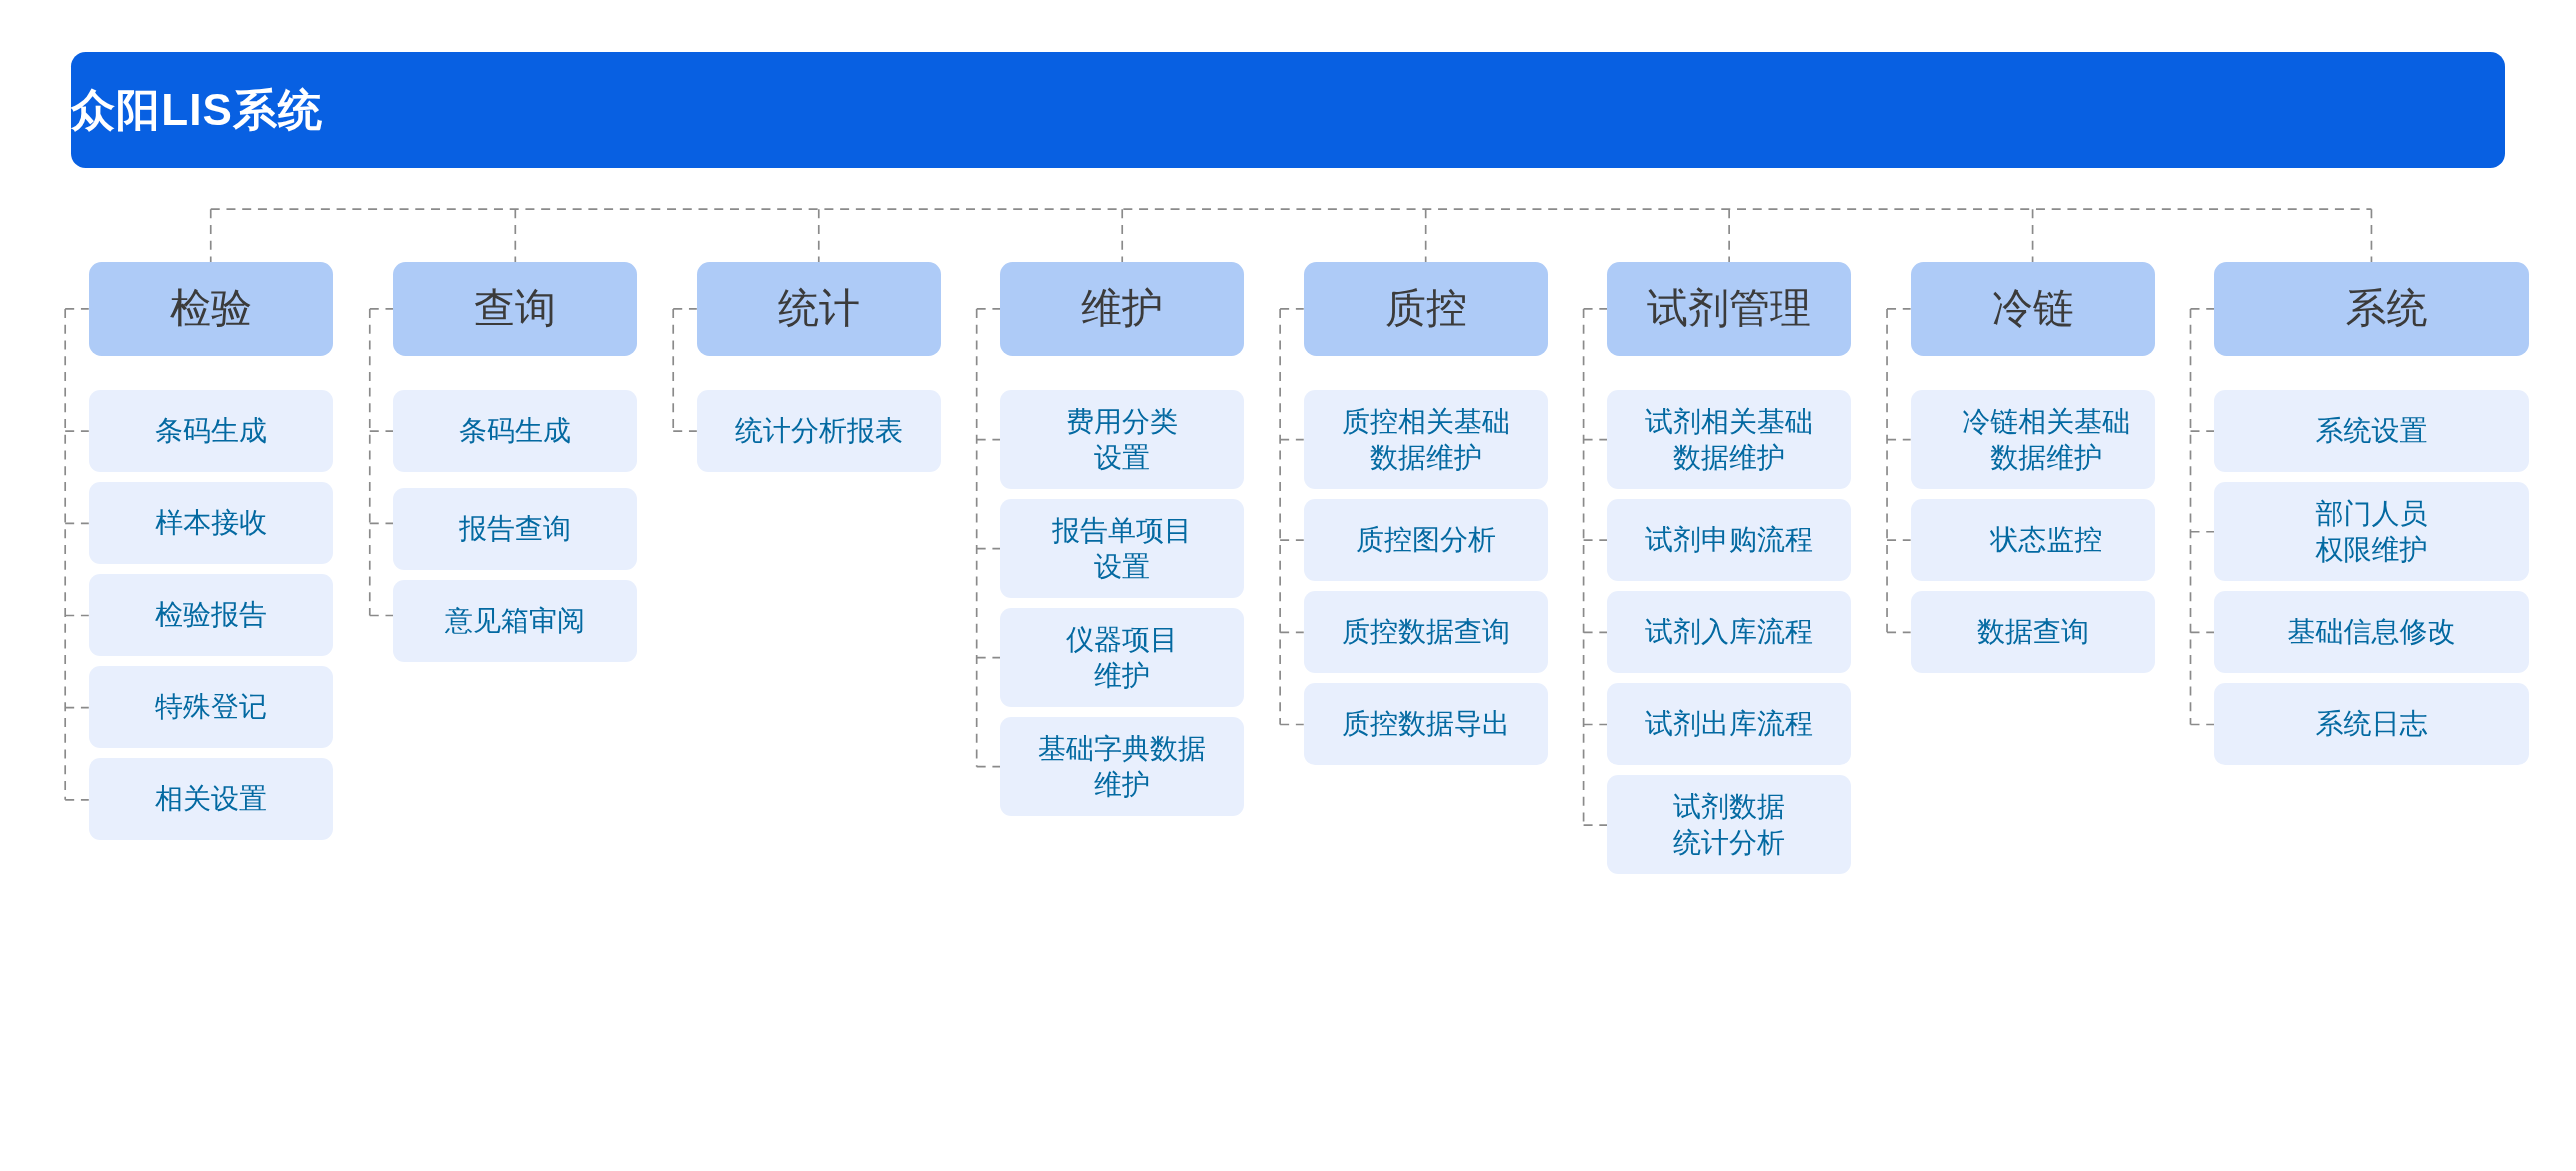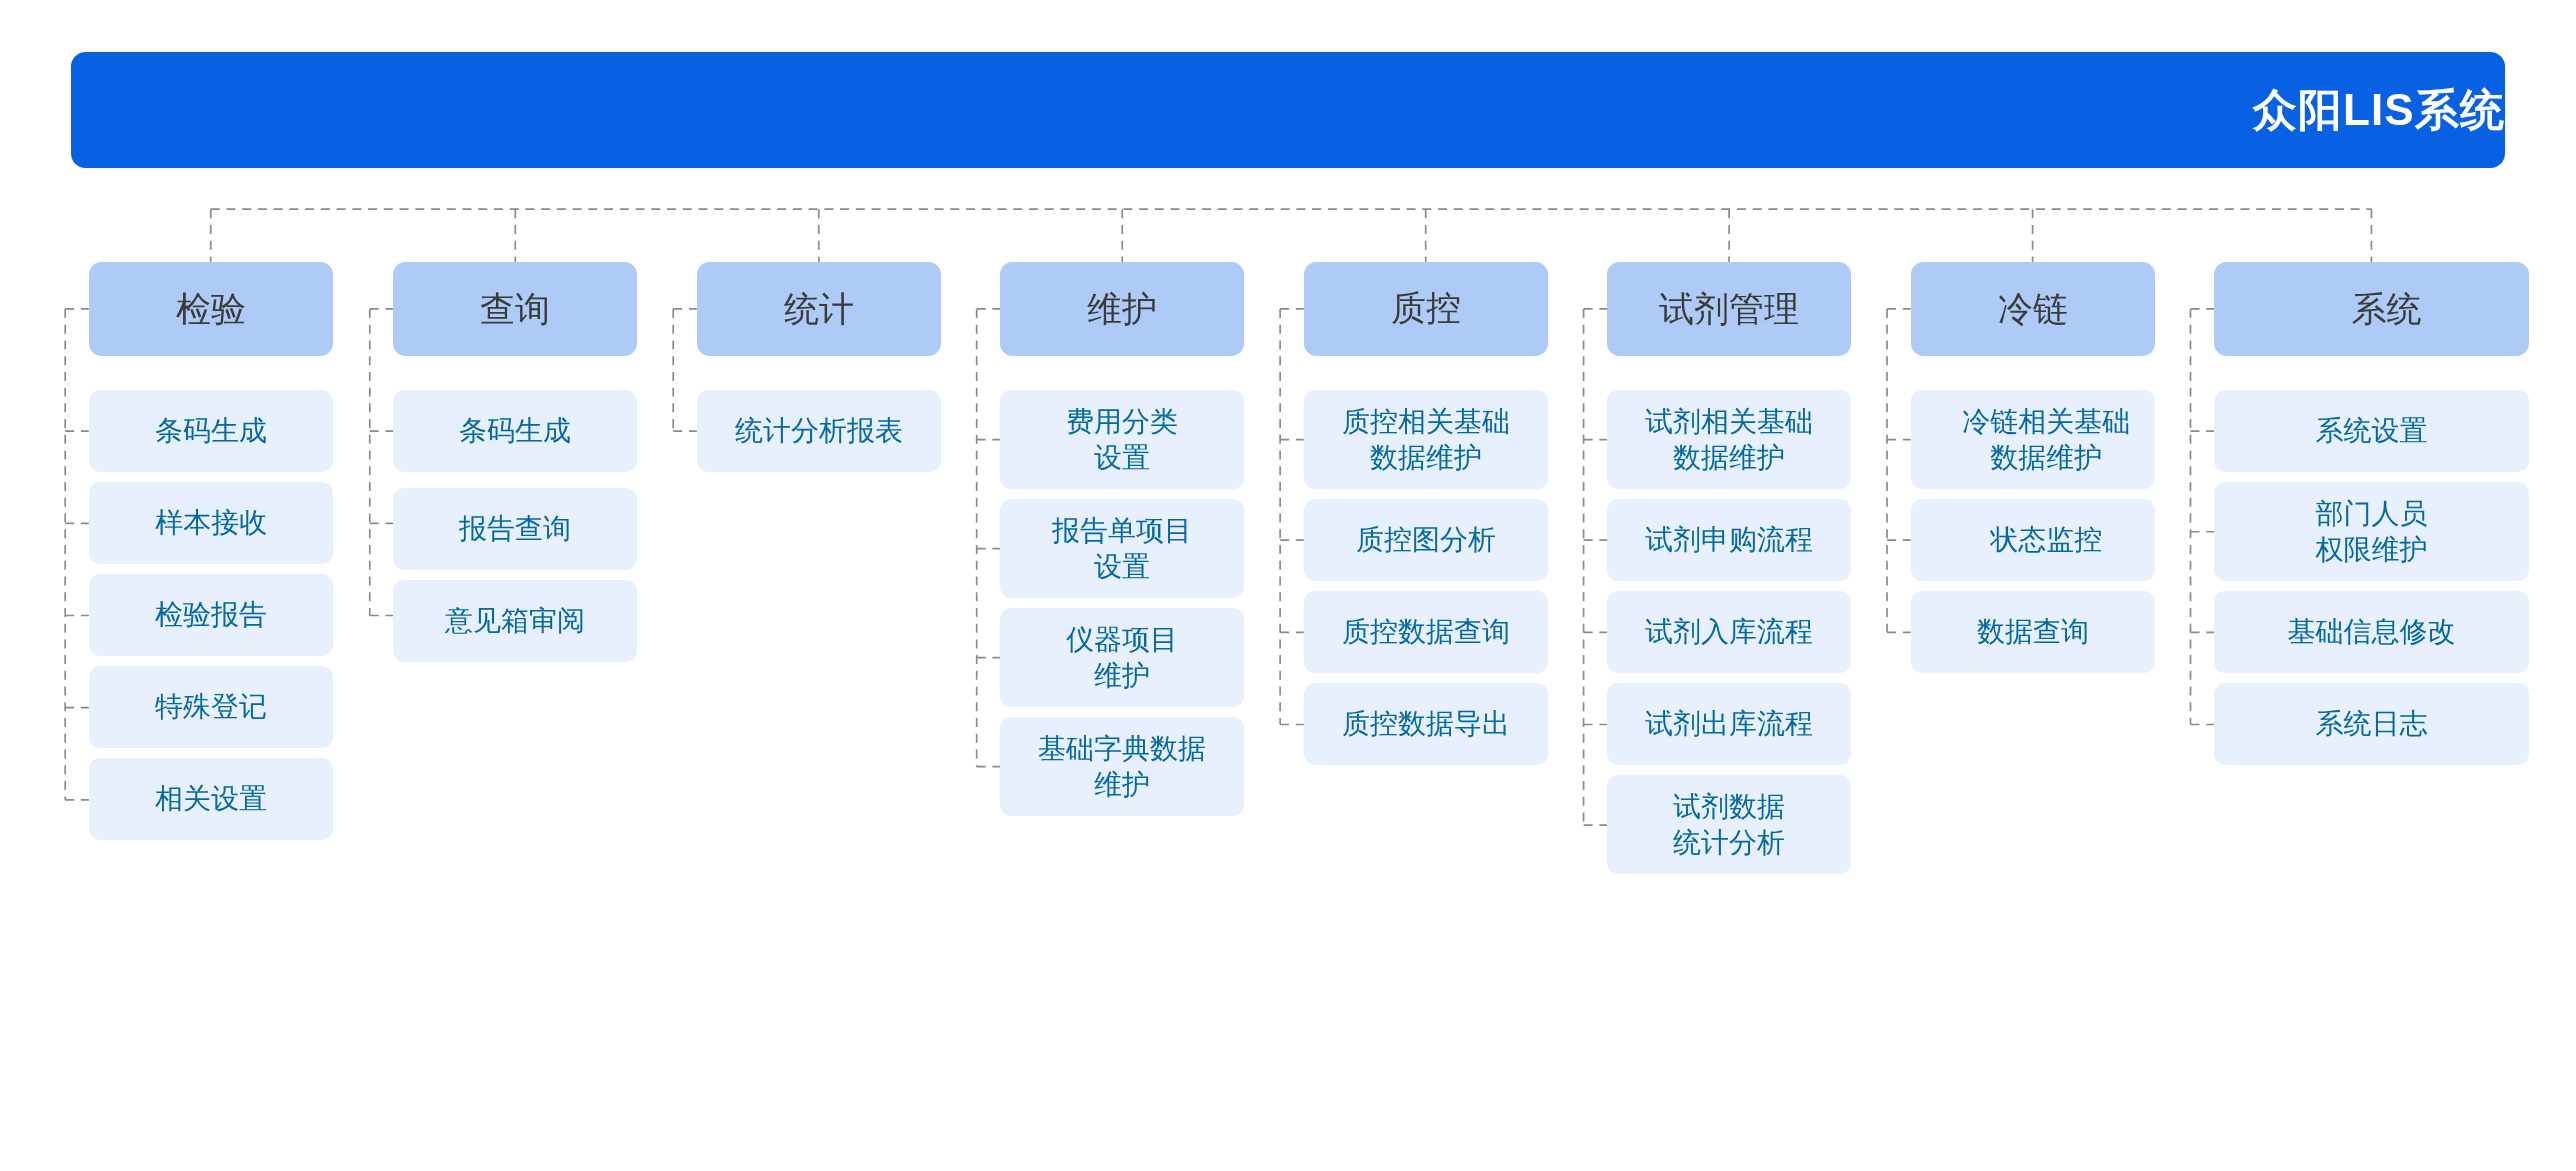--- a/index.html
+++ b/index.html
@@ -26,21 +26,21 @@
   .title-bar {
     position: absolute;
     left: 71px;
     top: 52px;
     width: 2434px;
     height: 116px;
     background: #0860e2;
     border-radius: 14.6px;
     display: flex;
     align-items: center;
-    justify-content: flex-end;
+    justify-content: flex-start;
     box-sizing: border-box;
   }
   .title-bar .title-text {
     color: #ffffff;
     font-size: 44px;
     font-weight: bold;
     letter-spacing: 1.1px;
     line-height: 1;
   }
 
@@ -73,21 +73,21 @@
     border-radius: 12.4px;
     height: 94px;
     display: flex;
     align-items: center;
     justify-content: center;
     box-sizing: border-box;
     margin-bottom: 34px;
   }
   .header-box .hb-label {
     color: #3b3b3b;
-    font-size: 35px;
+    font-size: 41px;
     line-height: 1.15;
     text-align: center;
     white-space: pre-line;
   }
 
   .item-box {
     background: #e8effd;
     border-radius: 11.2px;
     min-height: 82px;
     display: flex;

